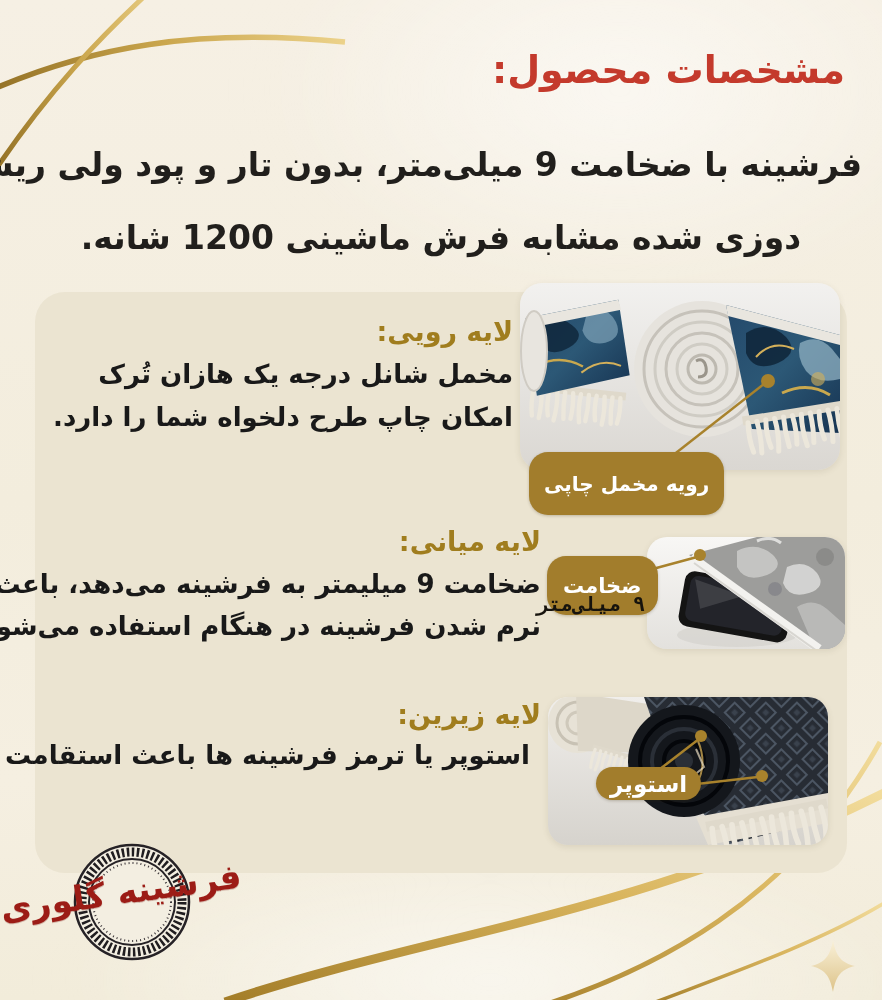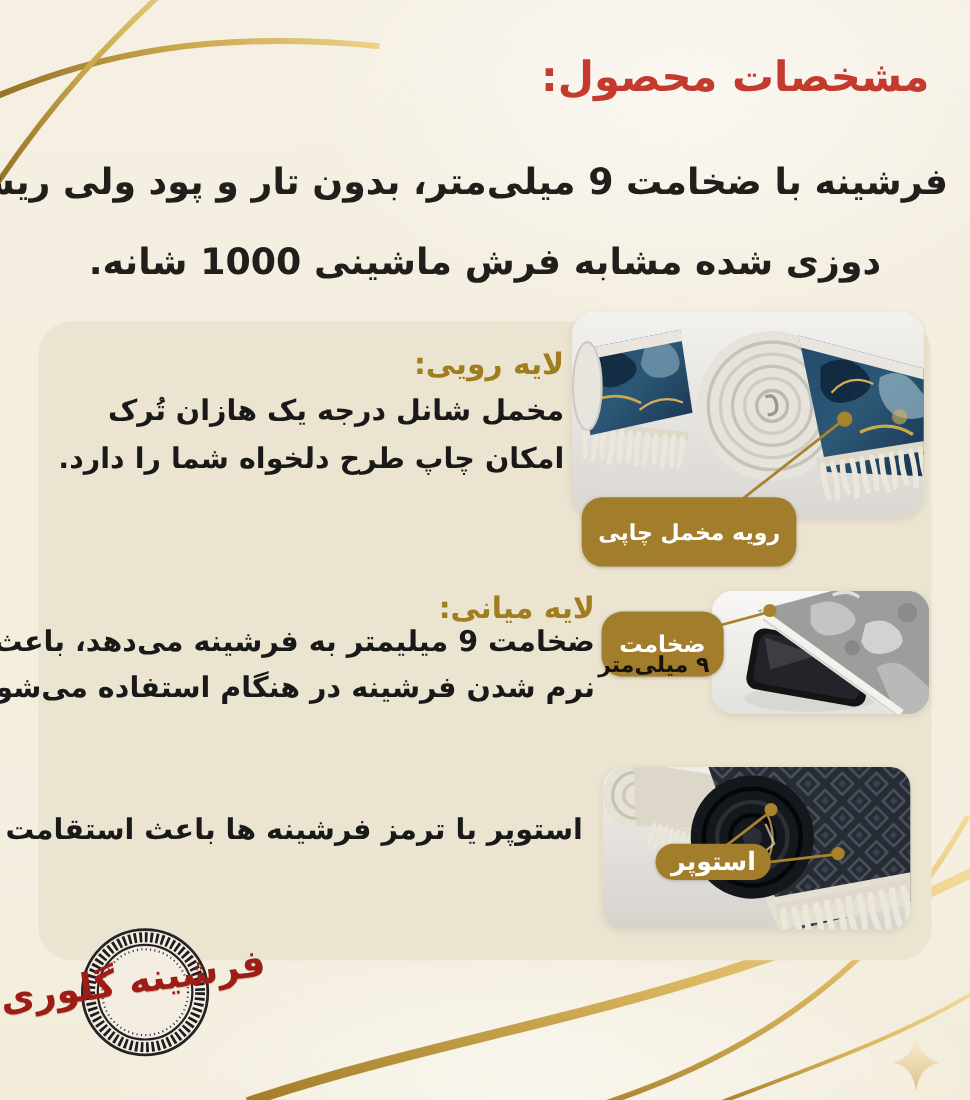--- a/index.html
+++ b/index.html
@@ -59,21 +59,21 @@
     background:#a27d2c;color:#ffffff;
     font-weight:bold;white-space:nowrap;
     display:flex;align-items:center;justify-content:center;
     border-radius:19px;box-shadow:0 1px 3px rgba(60,45,10,.25);
   }
   .badge1{left:529px;top:452px;height:37px;padding:13px 15px;font-size:20px;}
   .badge2{left:547px;top:556px;height:35px;padding:12px 16px;font-size:21px;}
   .badge3{left:596px;top:767px;height:33px;padding:0 14px;font-size:23px;}
   .badge2-sub{
     position:absolute;z-index:5;right:237px;top:592px;
-    font-size:20px;font-weight:bold;color:#16130d;white-space:nowrap;
+    font-size:20px;font-weight:bold;color:#16130d;white-space:nowrap;font-family:Liberation Mono, monospace;
   }
 
   .logo{position:absolute;left:28px;top:826px;width:214px;height:158px;z-index:6;}
   .logo svg{position:absolute;left:0;top:0;}
   .logo-text{
     position:absolute;left:2px;top:44px;width:212px;text-align:center;
     font-size:34px;font-weight:bold;color:#9c1c16;
     transform:rotate(-8deg);white-space:nowrap;
     text-shadow:0 1px 0 rgba(120,20,10,.25);
   }
@@ -115,33 +115,34 @@
       <path d="M 225,1002 C 430,933 640,915 884,793" fill="none" stroke="url(#goldC)" stroke-width="9"></path>
       <path d="M 500,1018 C 660,975 795,895 880,742" fill="none" stroke="url(#goldC)" stroke-width="5"></path>
       <path d="M 640,1008 C 720,977 815,945 886,902" fill="none" stroke="url(#goldC)" stroke-width="3.5"></path>
     </g>
     <path transform="translate(833,966)" d="M0,-26 C3,-9 9,-3 22,0 C9,3 3,9 0,26 C-3,9 -9,3 -22,0 C-9,-3 -3,-9 0,-26 Z" fill="url(#sparkG)"></path>
   </svg>
 
   <div class="page-title">مشخصات محصول:</div>
   <div class="intro">
     <div>فرشینه با ضخامت 9 میلی‌متر، بدون تار و پود ولی ریشه</div>
-    <div>دوزی شده مشابه فرش ماشینی 1000 شانه.</div>
+    <div>دوزی شده مشابه فرش ماشینی 1200 شانه.</div>
   </div>
 
   <div class="panel"></div>
 
   <div class="sec-title" style="top:316px;right:369px;">لایه رویی:</div>
   <div class="sec-line" style="top:359px;right:369px;">مخمل شانل درجه یک هازان تُرک</div>
   <div class="sec-line" style="top:402px;right:369px;">امکان چاپ طرح دلخواه شما را دارد.</div>
 
-  <div class="sec-title" style="top:538px;right:341px;text-align:center;">لایه میانی:</div>
+  <div class="sec-title" style="top:526px;right:341px;text-align:center;">لایه میانی:</div>
   <div class="sec-line" style="top:569px;right:341px;">ضخامت 9 میلیمتر به فرشینه می‌دهد، باعث</div>
   <div class="sec-line" style="top:611px;right:341px;">نرم شدن فرشینه در هنگام استفاده می‌شود</div>
 
+  <div class="sec-title" style="top:699px;right:341px;">لایه زیرین:</div>
   <div class="sec-line" style="top:740px;right:352px;margin-left:40px;">استوپر یا ترمز فرشینه ها باعث استقامت</div>
 
   <div class="photo photo1">
     <svg width="320" height="187" viewBox="0 0 320 187">
       <defs>
         <linearGradient id="p1bg" x1="0" y1="0" x2="0" y2="1">
           <stop offset="0" stop-color="#f2f1ef"></stop>
             <stop offset="1" stop-color="#dad7d2"></stop>
         </linearGradient>
         <linearGradient id="blueG" x1="0" y1="0" x2="1" y2="1">

